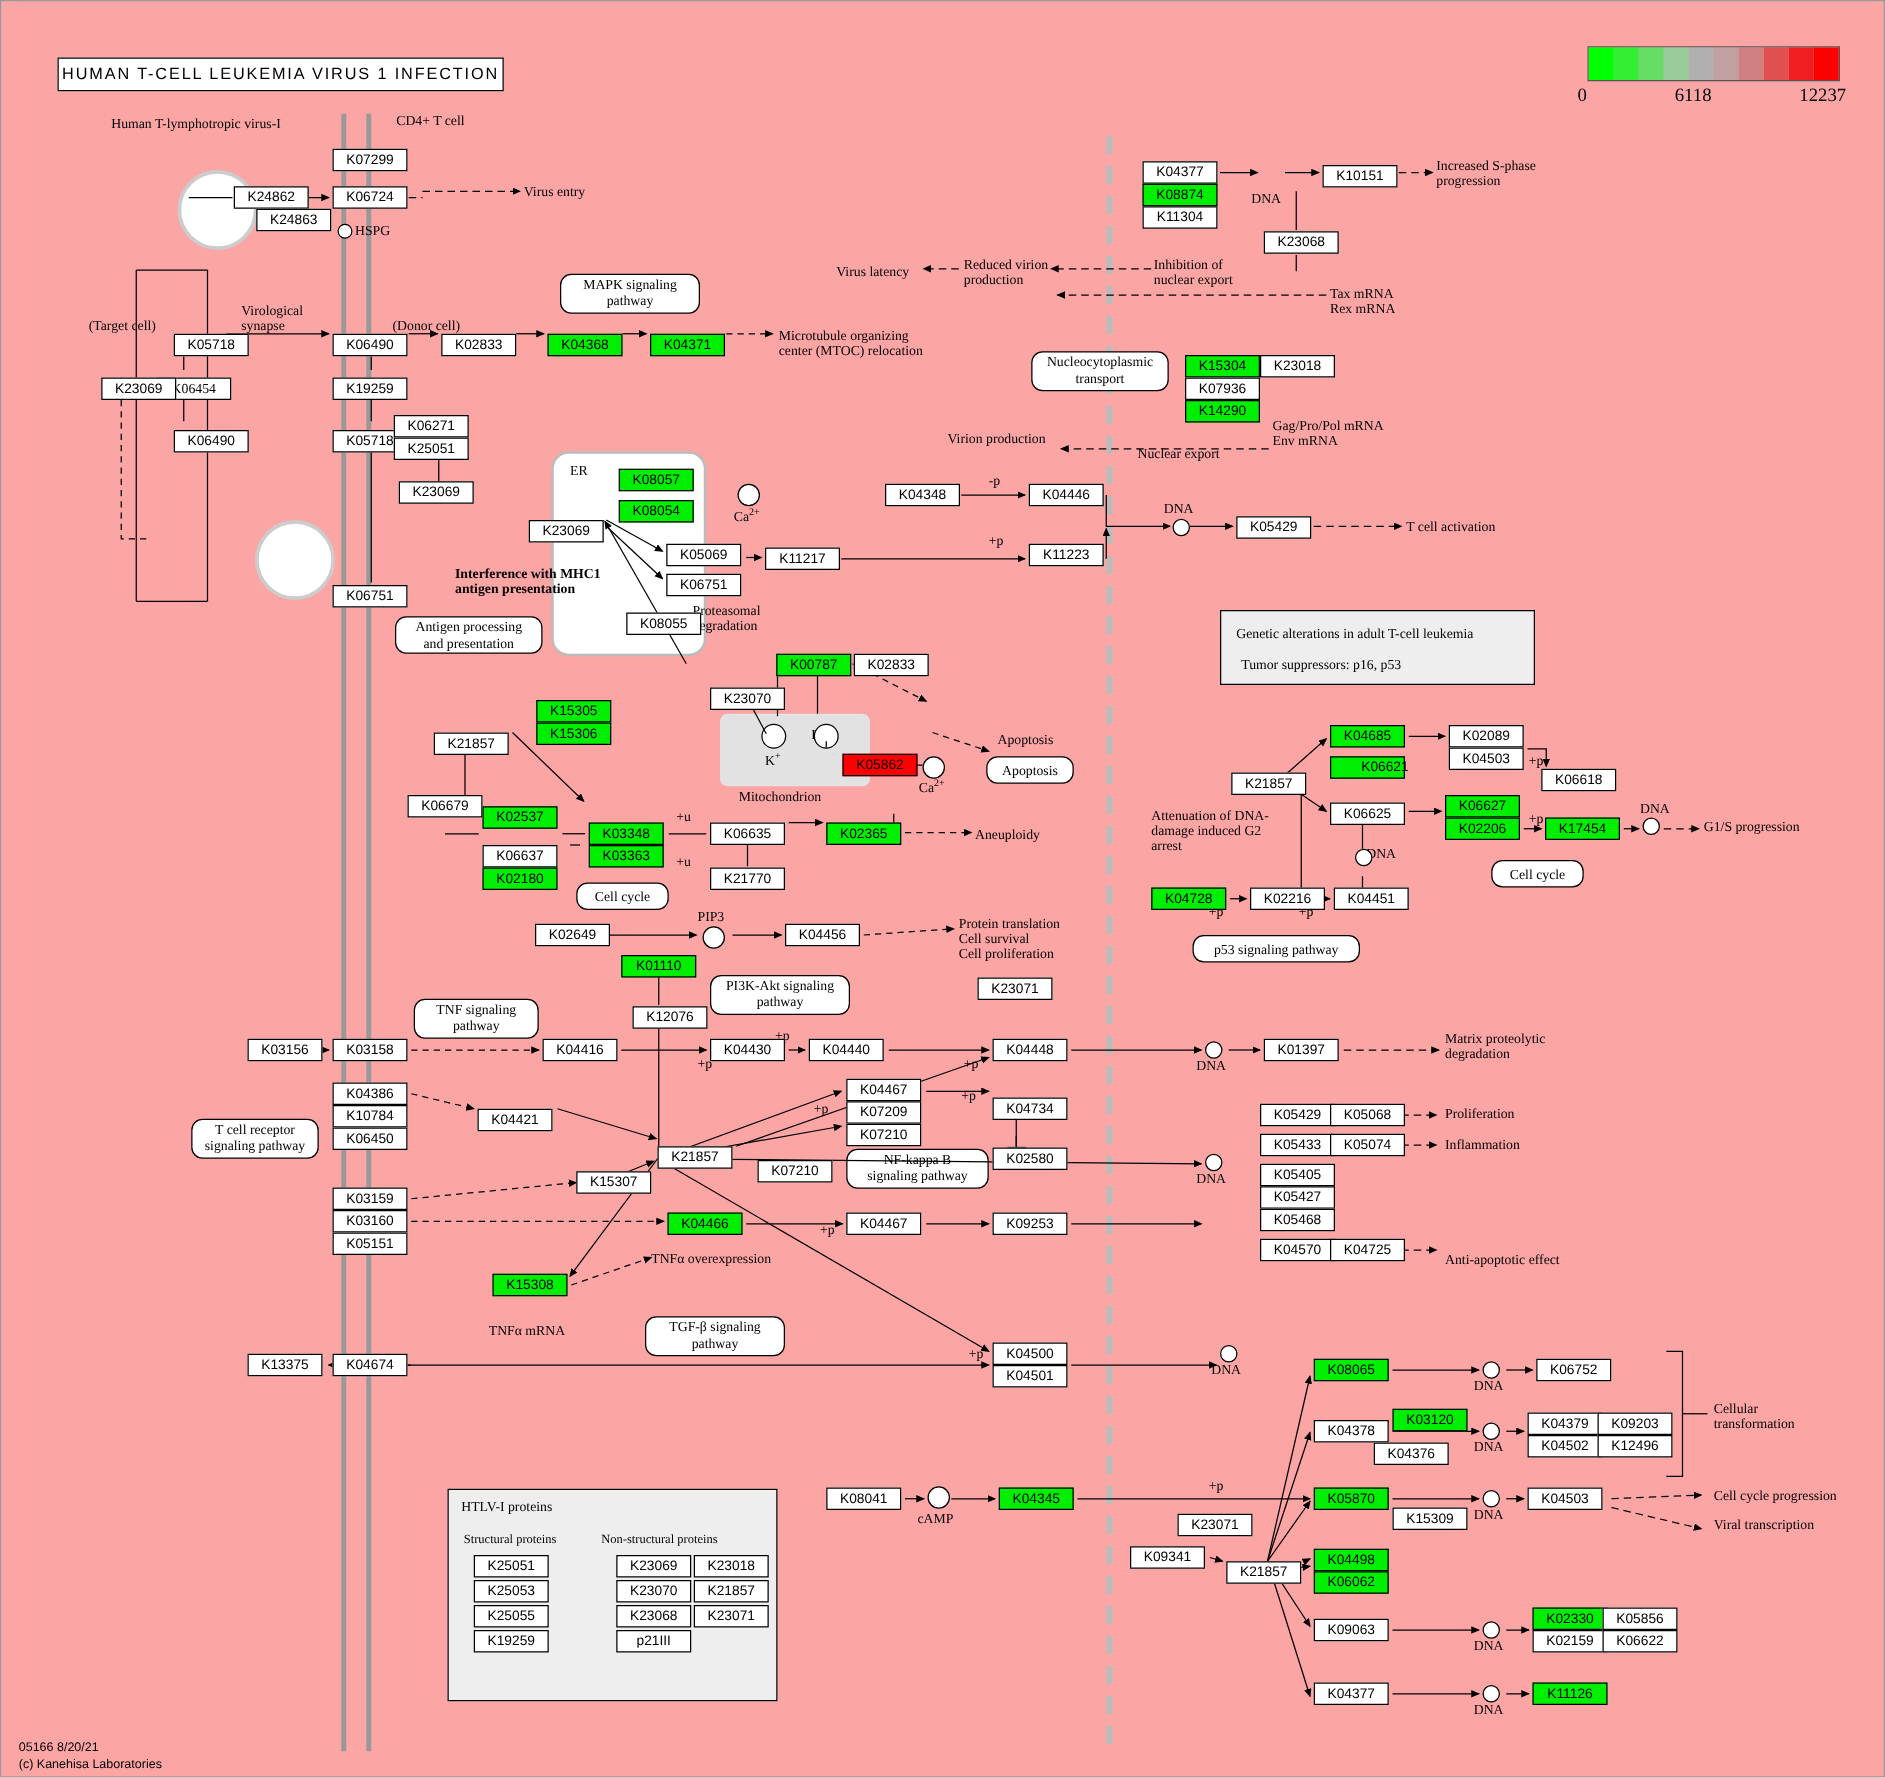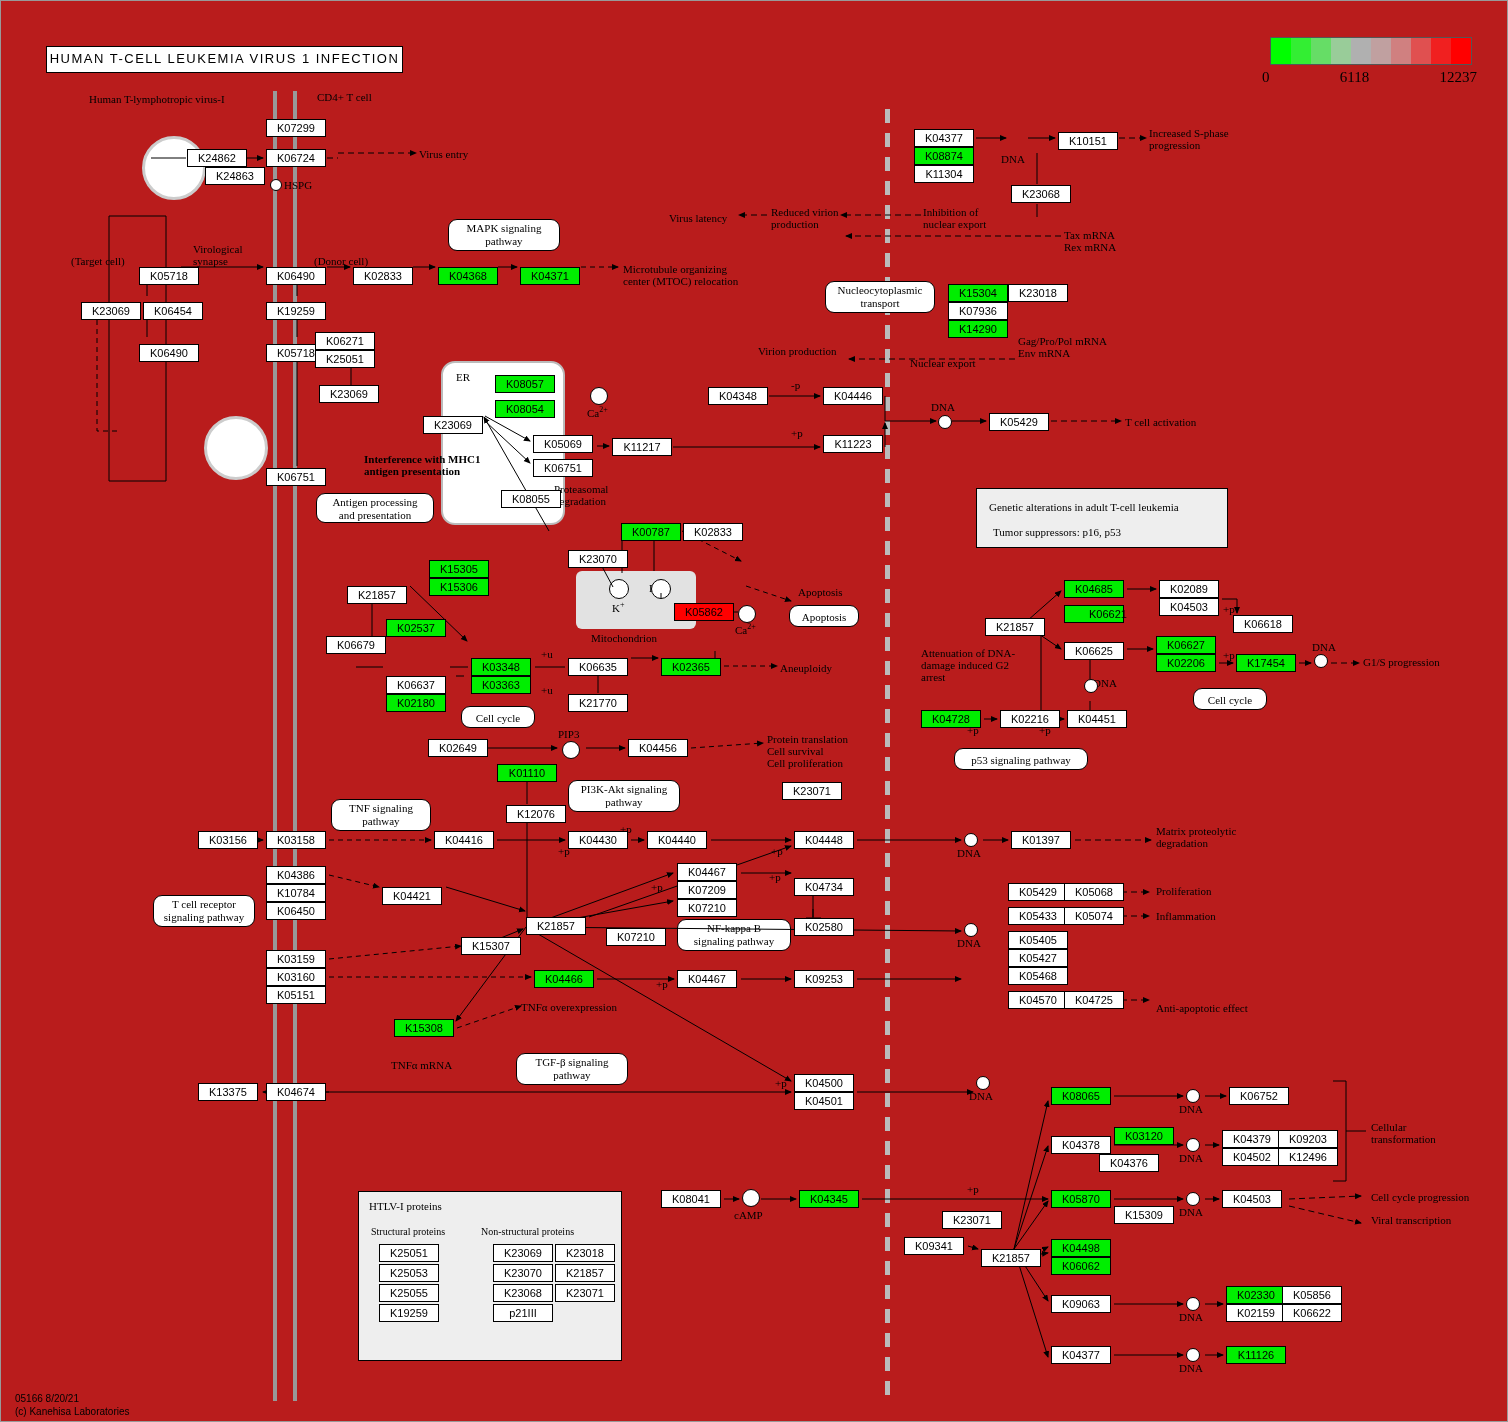--- a/index.html
+++ b/index.html
@@ -1,17 +1,17 @@
 <!DOCTYPE html>
 <html><head>
 <meta charset="utf-8">
 <style>
   html,body{margin:0;padding:0;background:#ffffff;}
   body{font-family:"Liberation Serif",serif;}
-  #page{position:relative;width:1508px;height:1422px;background:#b91c1c;border:1px solid #999;box-sizing:border-box;overflow:hidden;}
+  #page{position:relative;width:1508px;height:1422px;background:#fca5a5;border:1px solid #999;box-sizing:border-box;overflow:hidden;}
   .box{position:absolute;box-sizing:border-box;border:1px solid #000;background:#fff;
        font-family:"Liberation Sans",sans-serif;font-size:11px;line-height:16px;height:18px;
        text-align:center;color:#000;white-space:nowrap;}
   .box.green{background:#00ee00;}
   .box.red{background:#ff0000;}
   .w60{width:60px;}
   .lbl{position:absolute;font-family:"Liberation Serif",serif;font-size:11px;color:#000;white-space:nowrap;line-height:12px;}
   .lbl.small{font-size:10px;}
   .lbl.b{font-weight:bold;}
   .rrect{position:absolute;box-sizing:border-box;border:1px solid #000;border-radius:9px;background:#fff;
@@ -345,21 +345,21 @@
   <div id="nodes-layer">
       <div class="box w60" style="left: 265px; top: 118px;">K07299</div>
       <div class="box w60" style="left: 186px; top: 148px;">K24862</div>
       <div class="box w60" style="left: 265px; top: 148px;">K06724</div>
       <div class="box w60" style="left: 170px; top: 166px; margin-left: 34px;">K24863</div>
       <div class="box w60" style="left: 138px; top: 266px;">K05718</div>
       <div class="box w60" style="left: 265px; top: 266px;">K06490</div>
       <div class="box w60" style="left: 352px; top: 266px;">K02833</div>
       <div class="box w60 green" style="left: 437px; top: 266px;">K04368</div>
       <div class="box w60 green" style="left: 519px; top: 266px;">K04371</div>
-      <div class="box w60" style="left: 142px; top: 301px;">K06454</div>
+      <div class="box w60" style="left: 124px; top: 301px; font-family: Liberation Serif, serif;">K06454</div>
       <div class="box w60" style="left: 265px; top: 301px;">K19259</div>
       <div class="box w60" style="left: 80px; top: 301px;">K23069</div>
       <div class="box w60" style="left: 138px; top: 343px;">K06490</div>
       <div class="box w60" style="left: 265px; top: 343px;">K05718</div>
       <div class="box w60" style="left: 314px; top: 331px;">K06271</div>
       <div class="box w60" style="left: 314px; top: 349px;">K25051</div>
       <div class="box w60" style="left: 318px; top: 384px;">K23069</div>
       <div class="box w60" style="left: 265px; top: 467px;">K06751</div>
       <div class="box w60 green" style="left: 494px; top: 374px;">K08057</div>
       <div class="box w60 green" style="left: 494px; top: 399px;">K08054</div>
@@ -382,21 +382,21 @@
       <div class="box w60 green" style="left: 947px; top: 319px;">K14290</div>
       <div class="box w60" style="left: 1007px; top: 283px;">K23018</div>
       <div class="box w60 green" style="left: 620px; top: 522px;">K00787</div>
       <div class="box w60" style="left: 682px; top: 522px;">K02833</div>
       <div class="box w60" style="left: 567px; top: 549px;">K23070</div>
       <div class="box w60 red" style="left: 673px; top: 602px;">K05862</div>
       <div class="box w60 green" style="left: 428px; top: 559px;">K15305</div>
       <div class="box w60 green" style="left: 428px; top: 577px;">K15306</div>
       <div class="box w60" style="left: 346px; top: 585px;">K21857</div>
       <div class="box w60" style="left: 325px; top: 635px;">K06679</div>
-      <div class="box w60 green" style="left: 385px; top: 618px;">K02537</div>
+      <div class="box w60 green" style="left: 385px; top: 644px;">K02537</div>
       <div class="box w60" style="left: 385px; top: 675px;">K06637</div>
       <div class="box w60 green" style="left: 385px; top: 693px;">K02180</div>
       <div class="box w60 green" style="left: 470px; top: 657px;">K03348</div>
       <div class="box w60 green" style="left: 470px; top: 675px;">K03363</div>
       <div class="box w60" style="left: 567px; top: 657px;">K06635</div>
       <div class="box w60 green" style="left: 660px; top: 657px;">K02365</div>
       <div class="box w60" style="left: 567px; top: 693px;">K21770</div>
       <div class="box w60 green" style="left: 1063px; top: 579px;">K04685</div>
       <div class="box w60 green" style="left: 1063px; top: 604px; padding-left: 24px;">K06621</div>
       <div class="box w60" style="left: 1158px; top: 579px;">K02089</div>

